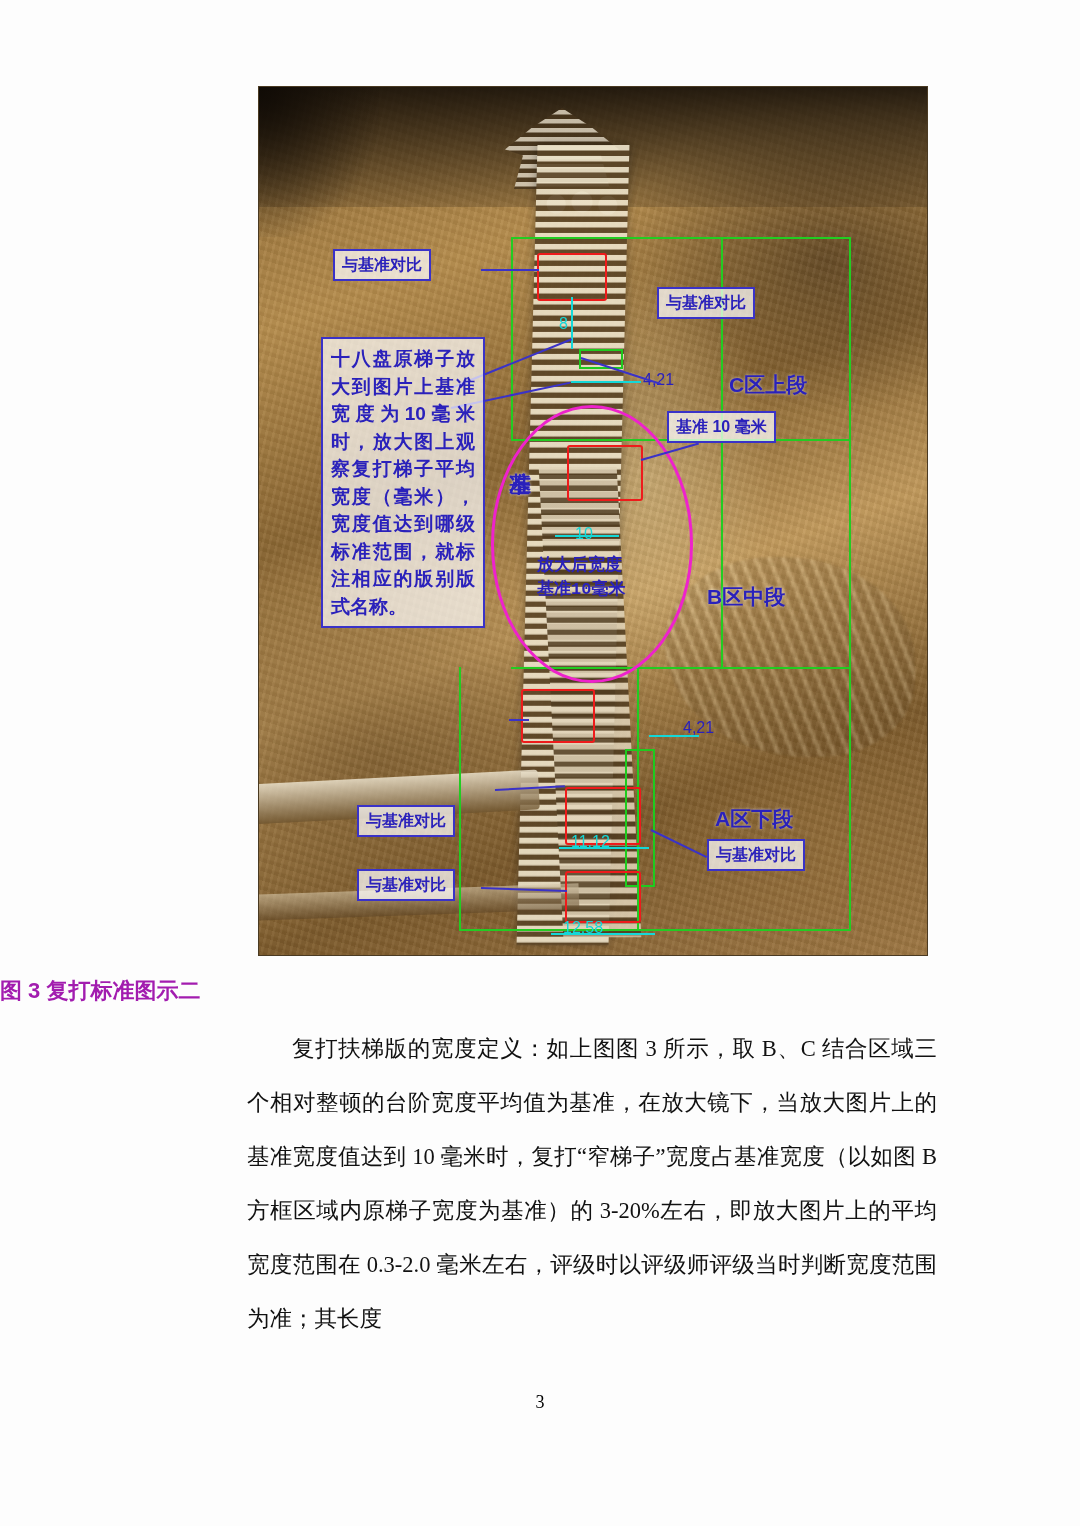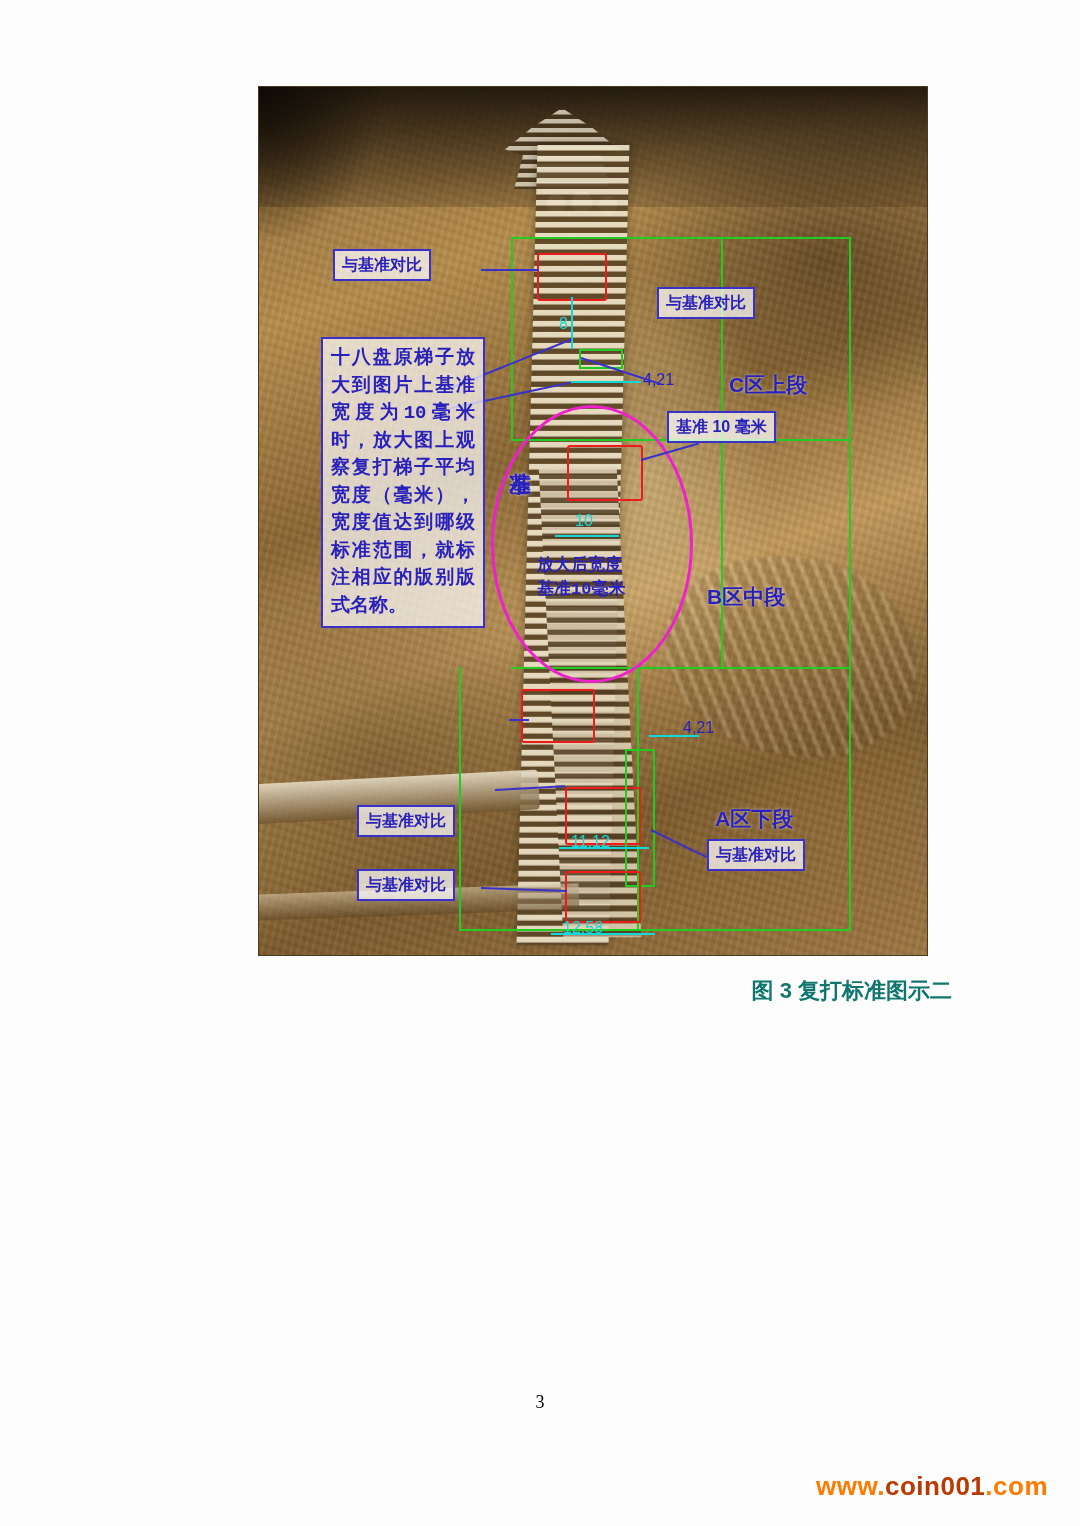--- a/index.html
+++ b/index.html
@@ -152,21 +152,21 @@
     line-height: 1.25;
     padding: 4px 7px;
     box-sizing: border-box;
     white-space: nowrap;
   }
   .bigtext {
     position:absolute;
     border: 2px solid #3a32c8;
     background: rgba(255,255,255,0.70);
     color:#2a21bb;
-    font-family: Liberation Mono, monospace;
+    font-family: Liberation Sans, sans-serif;
     font-weight: bold;
     font-size: 19px;
     line-height: 1.45;
     padding: 6px 8px;
     width: 164px;
     box-sizing: border-box;
     text-align: justify;
   }
   .zone-label {
     position:absolute;
@@ -208,25 +208,25 @@
     writing-mode: vertical-rl;
     text-orientation: upright;
     text-shadow: 0 0 3px rgba(255,255,255,.7);
   }
   .leader { position:absolute; background:#3a32c8; height:1.6px; transform-origin: left center; }
 
   
   .caption {
     position:absolute;
     left:0; top:976px; width:952px;
-    text-align:right;
+    text-align:left;
     font-family:"Liberation Sans", sans-serif;
     font-weight:bold;
     font-size:22px;
-    color:#0f766e;
+    color:#a21caf;
   }
   .body {
     position:absolute;
     left:247px; top:1022px; width:690px;
     font-family:"Liberation Serif", serif;
     font-size:22.5px;
     color:#111;
     line-height: 54px;
     text-align: justify;
   }
@@ -289,21 +289,21 @@
 
     <div class="cyan-line" style="left:312px;top:210px;width:2px;height:52px;"></div>
     <div class="cyan-line" style="left:312px;top:294px;width:70px;height:2px;"></div>
     <div class="cyan-line" style="left:296px;top:448px;width:64px;height:2px;"></div>
     <div class="cyan-line" style="left:390px;top:648px;width:50px;height:2px;"></div>
     <div class="cyan-line" style="left:300px;top:760px;width:90px;height:2px;"></div>
     <div class="cyan-line" style="left:292px;top:846px;width:104px;height:2px;"></div>
 
     <span class="cyan-num" style="left:300px;top:228px;">8</span>
     <span class="blue-num" style="left:384px;top:284px;">4,21</span>
-    <span class="cyan-num" style="left:316px;top:425px;text-align:right;">10</span>
+    <span class="cyan-num" style="left:316px;top:438px;text-align:right;">10</span>
     <span class="blue-num" style="left:424px;top:632px;">4,21</span>
     <span class="cyan-num" style="left:312px;top:746px;">11,12</span>
     <span class="cyan-num" style="left:304px;top:832px;">12,58</span>
 
     <div class="leader" style="left:222px;top:182px;width:58px;"></div>
     <div class="leader" style="left:322px;top:270px;width:84px;transform:rotate(18deg);"></div>
     <div class="leader" style="left:382px;top:372px;width:60px;transform:rotate(-16deg);"></div>
     <div class="leader" style="left:192px;top:300px;width:130px;transform:rotate(-22deg);"></div>
     <div class="leader" style="left:192px;top:320px;width:122px;transform:rotate(-12deg);"></div>
     <div class="leader" style="left:250px;top:632px;width:20px;"></div>
@@ -341,22 +341,22 @@
     <span class="vert-label" style="left:246px;top:368px;">基准</span>
 
     <span class="blue-plain" style="left:278px;top:466px;">放大后宽度</span>
     <span class="blue-plain" style="left:278px;top:490px;font-family:Liberation Mono, monospace;">基准10毫米</span>
   </div>
 
   <div class="caption">
     <span>图 3 复打标准图示二</span>
   </div>
 
+  <div class="body">
+    <p>复打扶梯版的宽度定义：如上图图 3 所示，取 B、C 结合区域三个相对整顿的台阶宽度平均值为基准，在放大镜下，当放大图片上的基准宽度值达到 10 毫米时，复打“窄梯子”宽度占基准宽度（以如图 B 方框区域内原梯子宽度为基准）的 3-20%左右，即放大图片上的平均宽度范围在 0.3-2.0 毫米左右，评级时以评级师评级当时判断宽度范围为准；其长度</p>
+  </div>
 
   <div class="pageno">
     <span>3</span>
   </div>
 
-  <div class="watermark">
-    <span>www.</span><span class="dark">coin001</span><span>.com</span>
-  </div>
 
 </div>
 
 </body></html>

